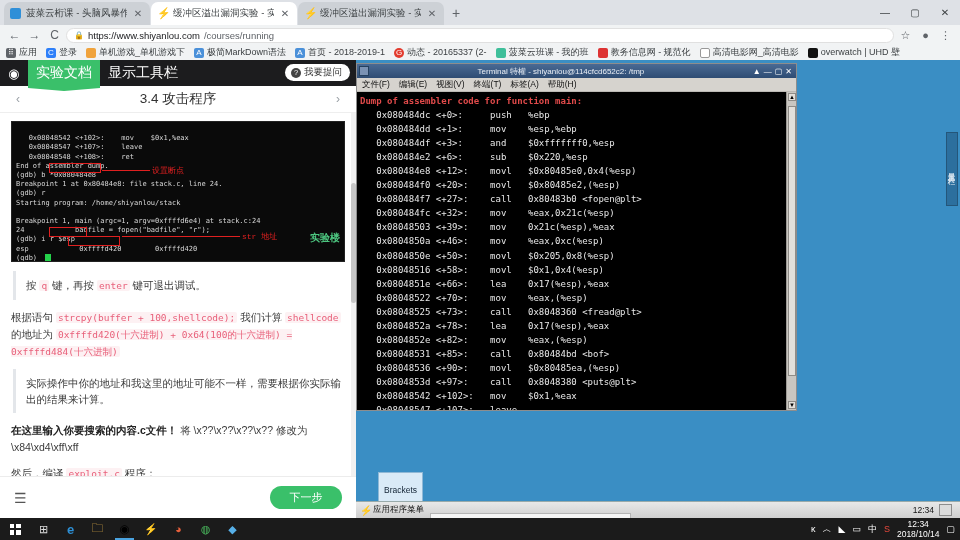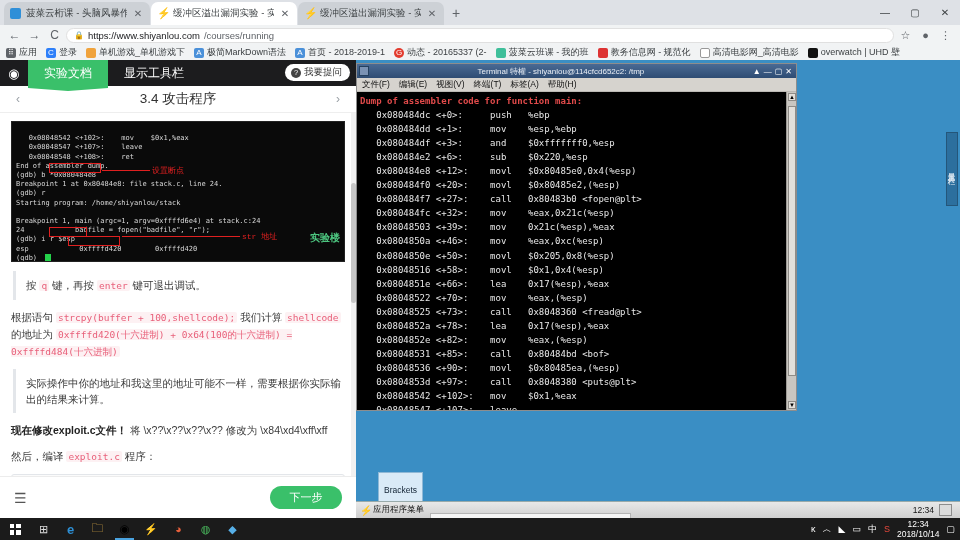--- a/index.html
+++ b/index.html
@@ -42,21 +42,21 @@
 
   .bookmarks { height:15px; background:#f1f3f4; display:flex; align-items:center; gap:9px; padding:0 6px; overflow:hidden; }
   .bm { display:flex; align-items:center; gap:3px; font-size:9px; color:#3c4043; white-space:nowrap; }
   .bm .bico { width:10px; height:10px; flex:0 0 10px; border-radius:2px; display:inline-block;
               font-size:8px; line-height:10px; text-align:center; color:#fff; }
 
   
   .page { position:absolute; left:0; top:60px; width:356px; height:458px; background:#fff; overflow:hidden; }
   .pgheader { height:26px; background:#1c1c1e; display:flex; align-items:center; position:relative; }
   .backbtn { width:28px; text-align:center; color:#fff; font-size:13px; }
-  .ptab { height:26px; padding:0 16px; display:flex; align-items:center; color:#fff; font-size:12px; }
+  .ptab { height:26px; padding:0 8px; display:flex; align-items:center; color:#fff; font-size:14px; }
   .ptab.sel { background:#3ac06a; position:relative; }
   .ptab.sel::after{ content:""; position:absolute; left:0; right:0; bottom:-5px; height:5px;
      background:#3ac06a; clip-path:polygon(0 0,100% 0,100% 40%,50% 100%,0 40%); }
   .askbtn { position:absolute; right:6px; top:4px; height:17px; padding:0 8px 0 6px; background:#fff;
      border-radius:9px; display:flex; align-items:center; gap:3px; font-size:9.5px; color:#333; }
   .askbtn .qi { width:10px;height:10px;border-radius:50%; background:#444; color:#fff; font-size:7.5px; line-height:10px; text-align:center; }
 
   .pgtitlebar { height:27px; border-bottom:1px solid #eee; display:flex; align-items:center; padding:0 10px; }
   .arrowl,.arrowr{ width:16px; color:#9aa0a6; font-size:12px; text-align:center; }
   .pgtitle { flex:1; text-align:center; font-size:13.5px; color:#333; }
@@ -278,21 +278,21 @@
         按 <code class="inl">q</code> 键，再按 <code class="inl">enter</code> 键可退出调试。
       </div>
 
       <div class="para">
         <span>根据语句 </span><code class="inl">strcpy(buffer + 100,shellcode);</code><span> 我们计算 </span><code class="inl">shellcode</code><span> 的地址为 </span><code class="inl">0xffffd420(十六进制) + 0x64(100的十六进制) = 0xffffd484(十六进制)</code>
       </div>
 
       <div class="quote">实际操作中你的地址和我这里的地址可能不一样，需要根据你实际输出的结果来计算。</div>
 
       <div class="para">
-        <span class="bold">现在修改exploit.c文件！</span>
+        <span class="bold">在这里输入你要搜索的内容.c文件！</span>
         <span>将 \x??\x??\x??\x?? 修改为 \x84\xd4\xff\xff</span>
       </div>
 
       <div class="para">
         <span>然后，编译 </span><code class="inl">exploit.c</code><span> 程序：</span>
       </div>
 
       <div class="codeblk">
         <pre> </pre>
       </div>

